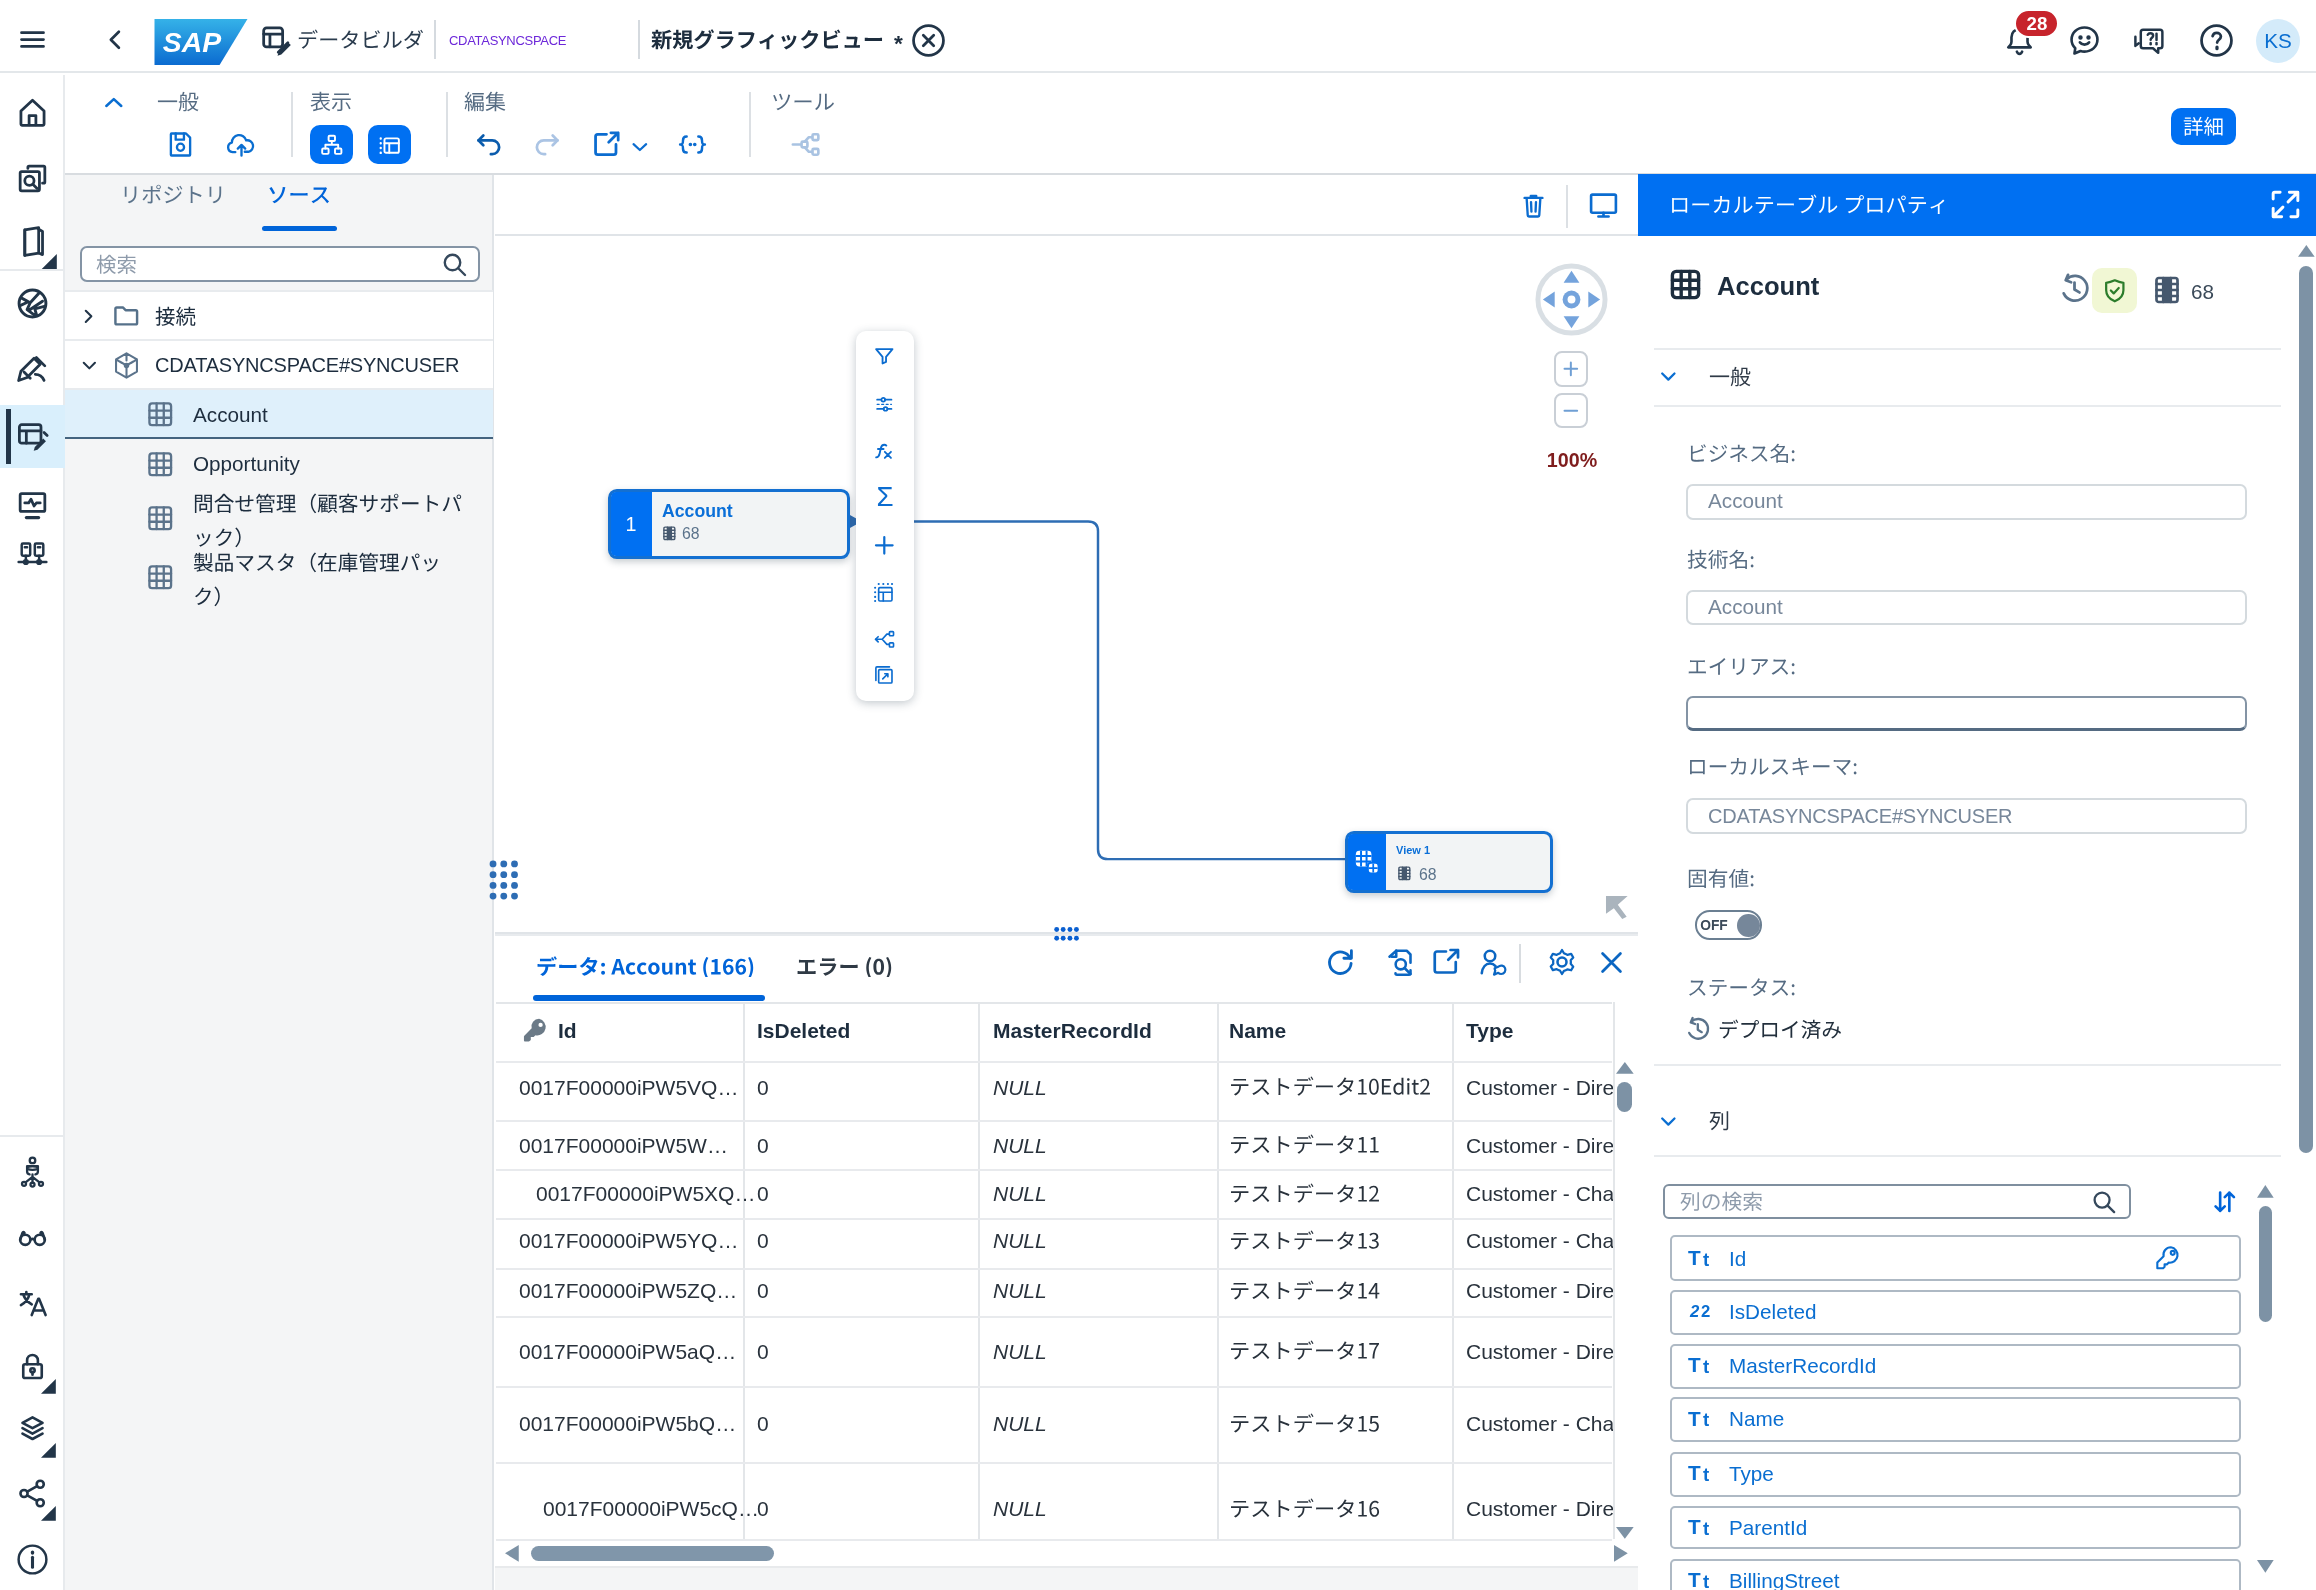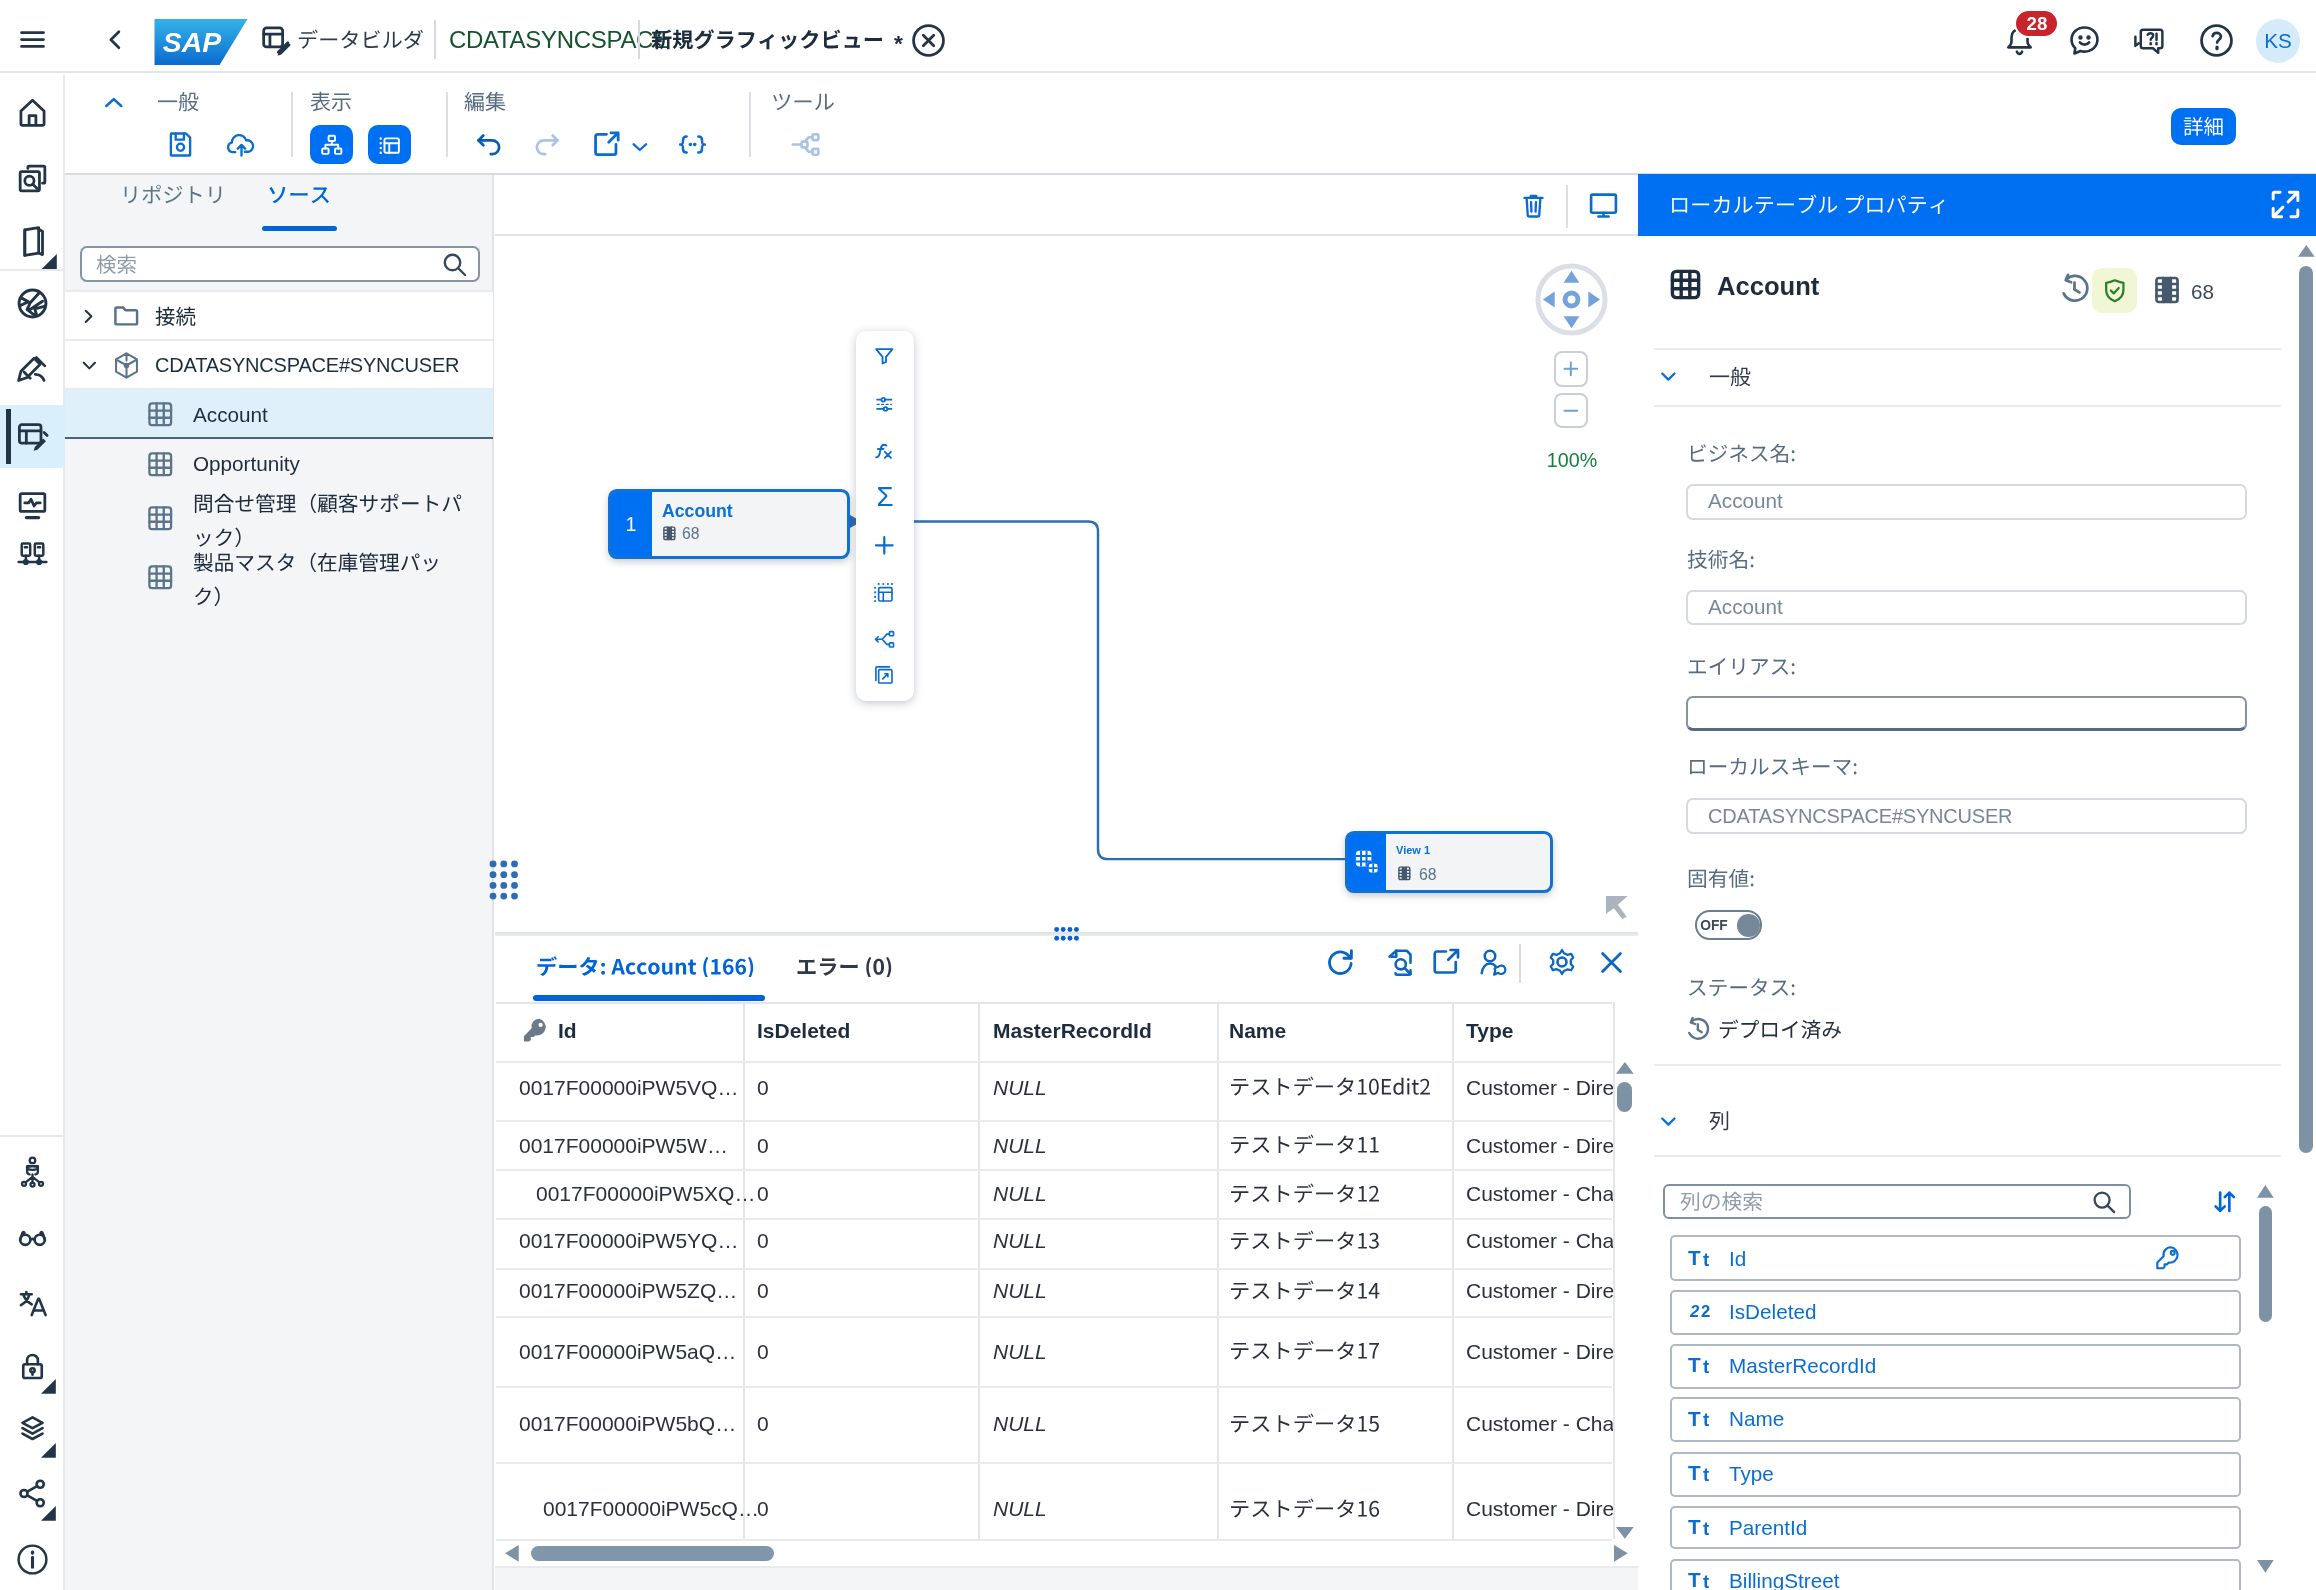--- a/index.html
+++ b/index.html
@@ -143,21 +143,21 @@
   </svg>
 <svg style="position:absolute;left:297px;top:29px;fill:#2b3c4e" width="127" height="21" viewBox="0 -880 6000 1000" preserveAspectRatio="none">
     <use href="#q0" x="0"></use>
     <use href="#q1" x="1000"></use>
     <use href="#q2" x="2000"></use>
     <use href="#q3" x="3000"></use>
     <use href="#q4" x="4000"></use>
     <use href="#q5" x="5000"></use>
   </svg>
 <div class="a" style="left:434px;top:19.7px;width:2px;height:39px;background:#d5dadf"></div>
-<div class="t" style="left:449px;top:40px;transform:translateY(-50%) ;font-size:24px;color:#14532d;font-weight:400;letter-spacing:-0.3px;">CDATASYNCSPACE</div>
+<div class="t" style="left:449px;top:40px;transform:translateY(-50%) ;font-size:13px;color:#6d28d9;font-weight:400;letter-spacing:-0.3px;">CDATASYNCSPACE</div>
 <div class="a" style="left:638px;top:19.7px;width:2px;height:39px;background:#d5dadf"></div>
 <svg style="position:absolute;left:651px;top:29px;fill:#1d2d3e" width="233" height="21" viewBox="0 -880 11000 1000" preserveAspectRatio="none">
     <use href="#q6" x="0"></use>
     <use href="#q7" x="1000"></use>
     <use href="#q8" x="2000"></use>
     <use href="#q9" x="3000"></use>
     <use href="#q10" x="4000"></use>
     <use href="#q11" x="5000"></use>
     <use href="#q12" x="6000"></use>
     <use href="#q13" x="7000"></use>
@@ -560,21 +560,21 @@
     <circle cx="39" cy="39" r="4" fill="#fff"></circle>
 </svg>
 <div class="a" style="left:1554px;top:351px;width:34px;height:36px;background:#fff;border:2px solid #c9cfd6;border-radius:7.9px"></div>
 <svg class="i" style="left:1560px;top:358px" width="21.7" height="21.7" viewBox="0 0 24 24" fill="none" stroke="#6f9fd4" stroke-width="2.2" stroke-linecap="round" stroke-linejoin="round">
     <path d="M12 5v14M5 12h14"></path>
   </svg>
 <div class="a" style="left:1554px;top:393px;width:34px;height:35px;background:#fff;border:2px solid #c9cfd6;border-radius:7.9px"></div>
 <svg class="i" style="left:1560px;top:400px" width="21.7" height="21.7" viewBox="0 0 24 24" fill="none" stroke="#6f9fd4" stroke-width="2.2" stroke-linecap="round" stroke-linejoin="round">
     <path d="M5 12h14"></path>
   </svg>
-<div class="t" style="left:1572px;transform:translateX(-50%);top:460px;transform:translateY(-50%) translateX(-50%);font-size:19.7px;color:#15803d;font-weight:400;letter-spacing:0px;">100%</div>
+<div class="t" style="left:1572px;transform:translateX(-50%);top:460px;transform:translateY(-50%) translateX(-50%);font-size:19.7px;color:#7f1d1d;font-weight:700;letter-spacing:0px;">100%</div>
 <svg class="i" style="left:489px;top:860px" width="31.5" height="41" viewBox="0 0 32 42">
     <circle cx="4" cy="4" r="3.5" fill="#2e6db4"></circle>
     <circle cx="15" cy="4" r="3.5" fill="#2e6db4"></circle>
     <circle cx="26" cy="4" r="3.5" fill="#2e6db4"></circle>
     <circle cx="4" cy="15" r="3.5" fill="#2e6db4"></circle>
     <circle cx="15" cy="15" r="3.5" fill="#2e6db4"></circle>
     <circle cx="26" cy="15" r="3.5" fill="#2e6db4"></circle>
     <circle cx="4" cy="26" r="3.5" fill="#2e6db4"></circle>
     <circle cx="15" cy="26" r="3.5" fill="#2e6db4"></circle>
     <circle cx="26" cy="26" r="3.5" fill="#2e6db4"></circle>

